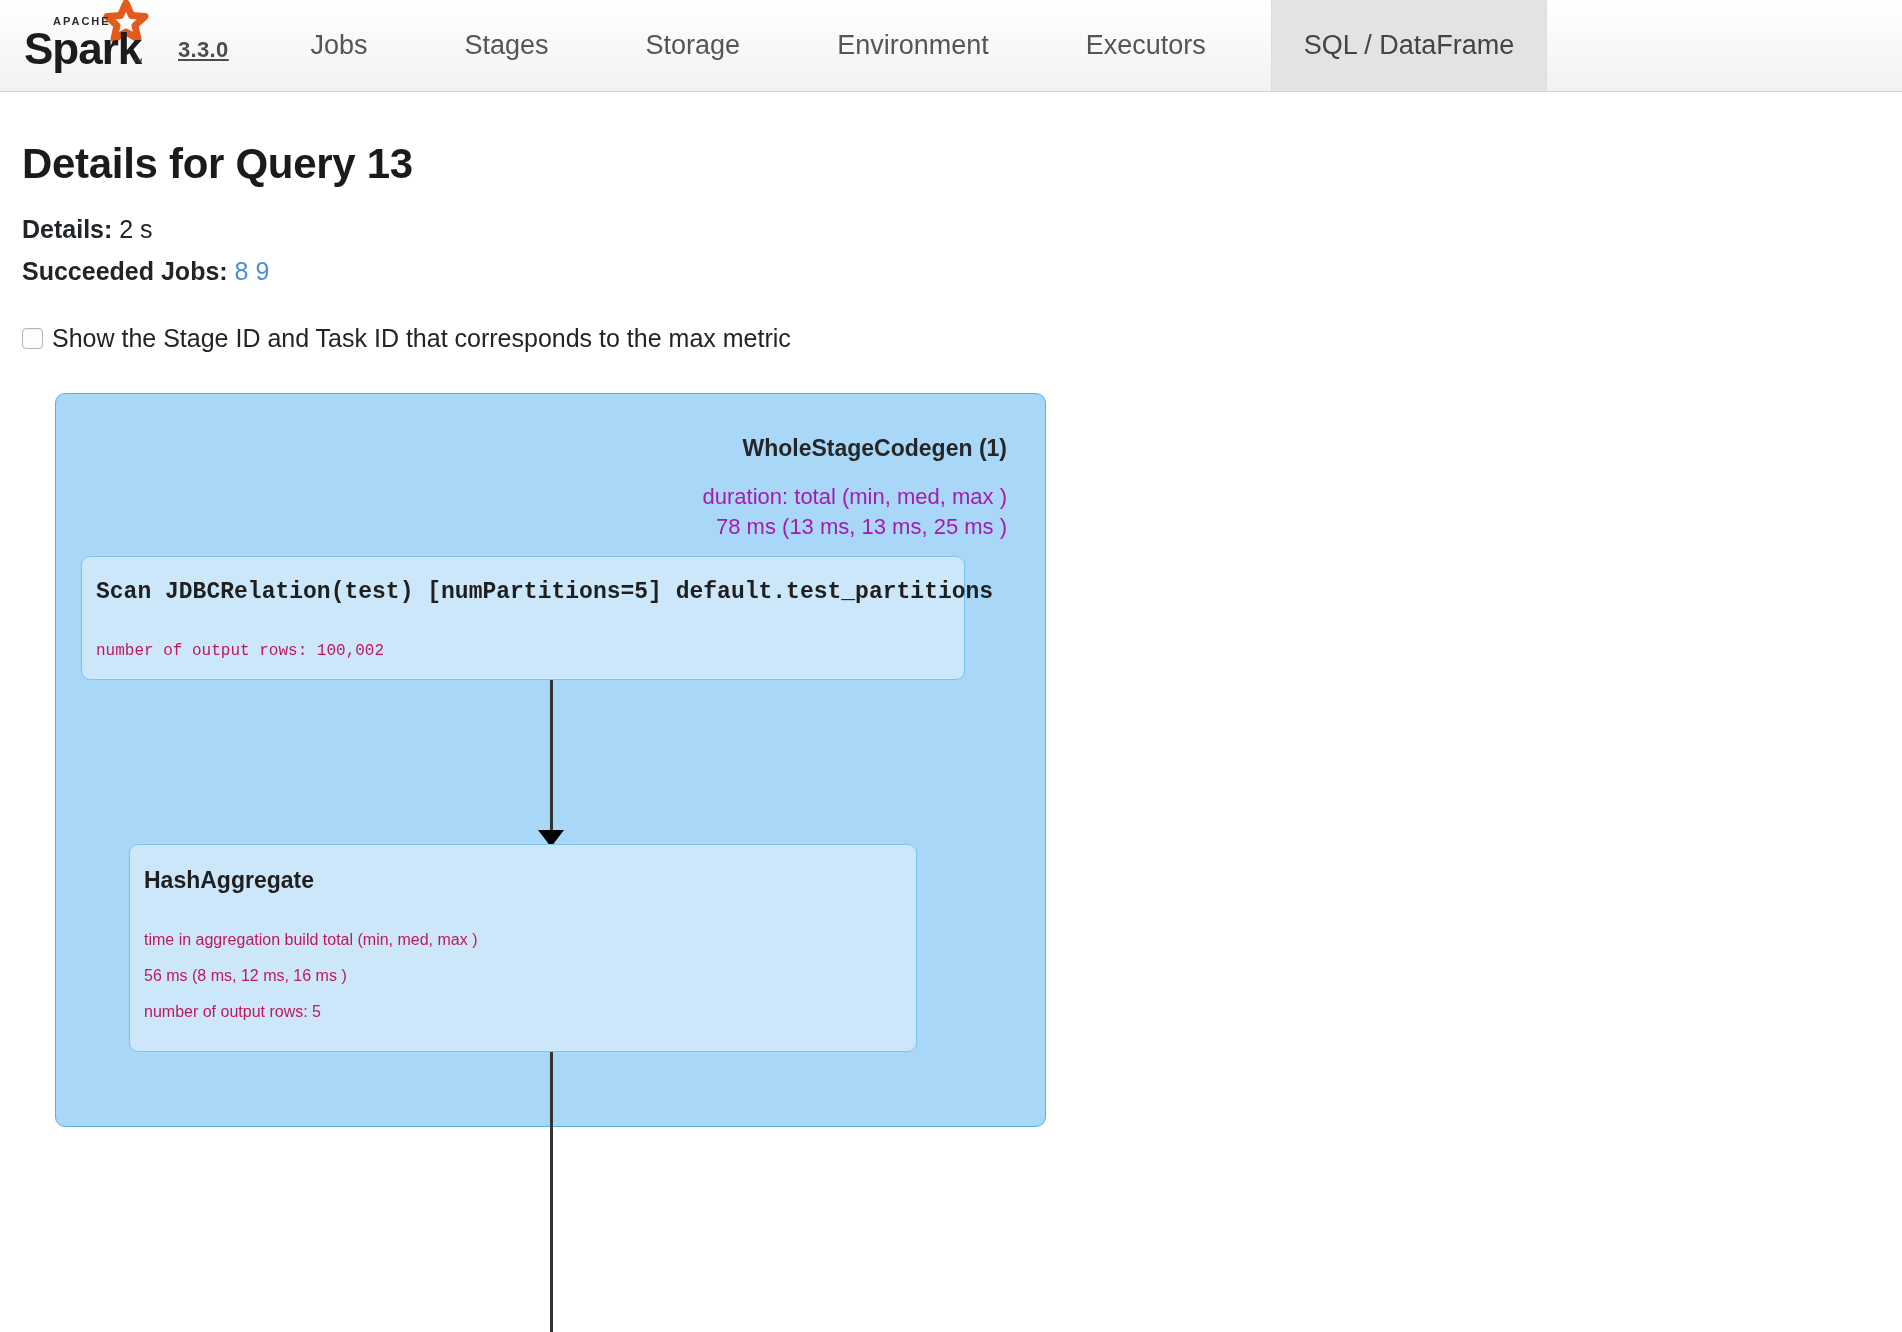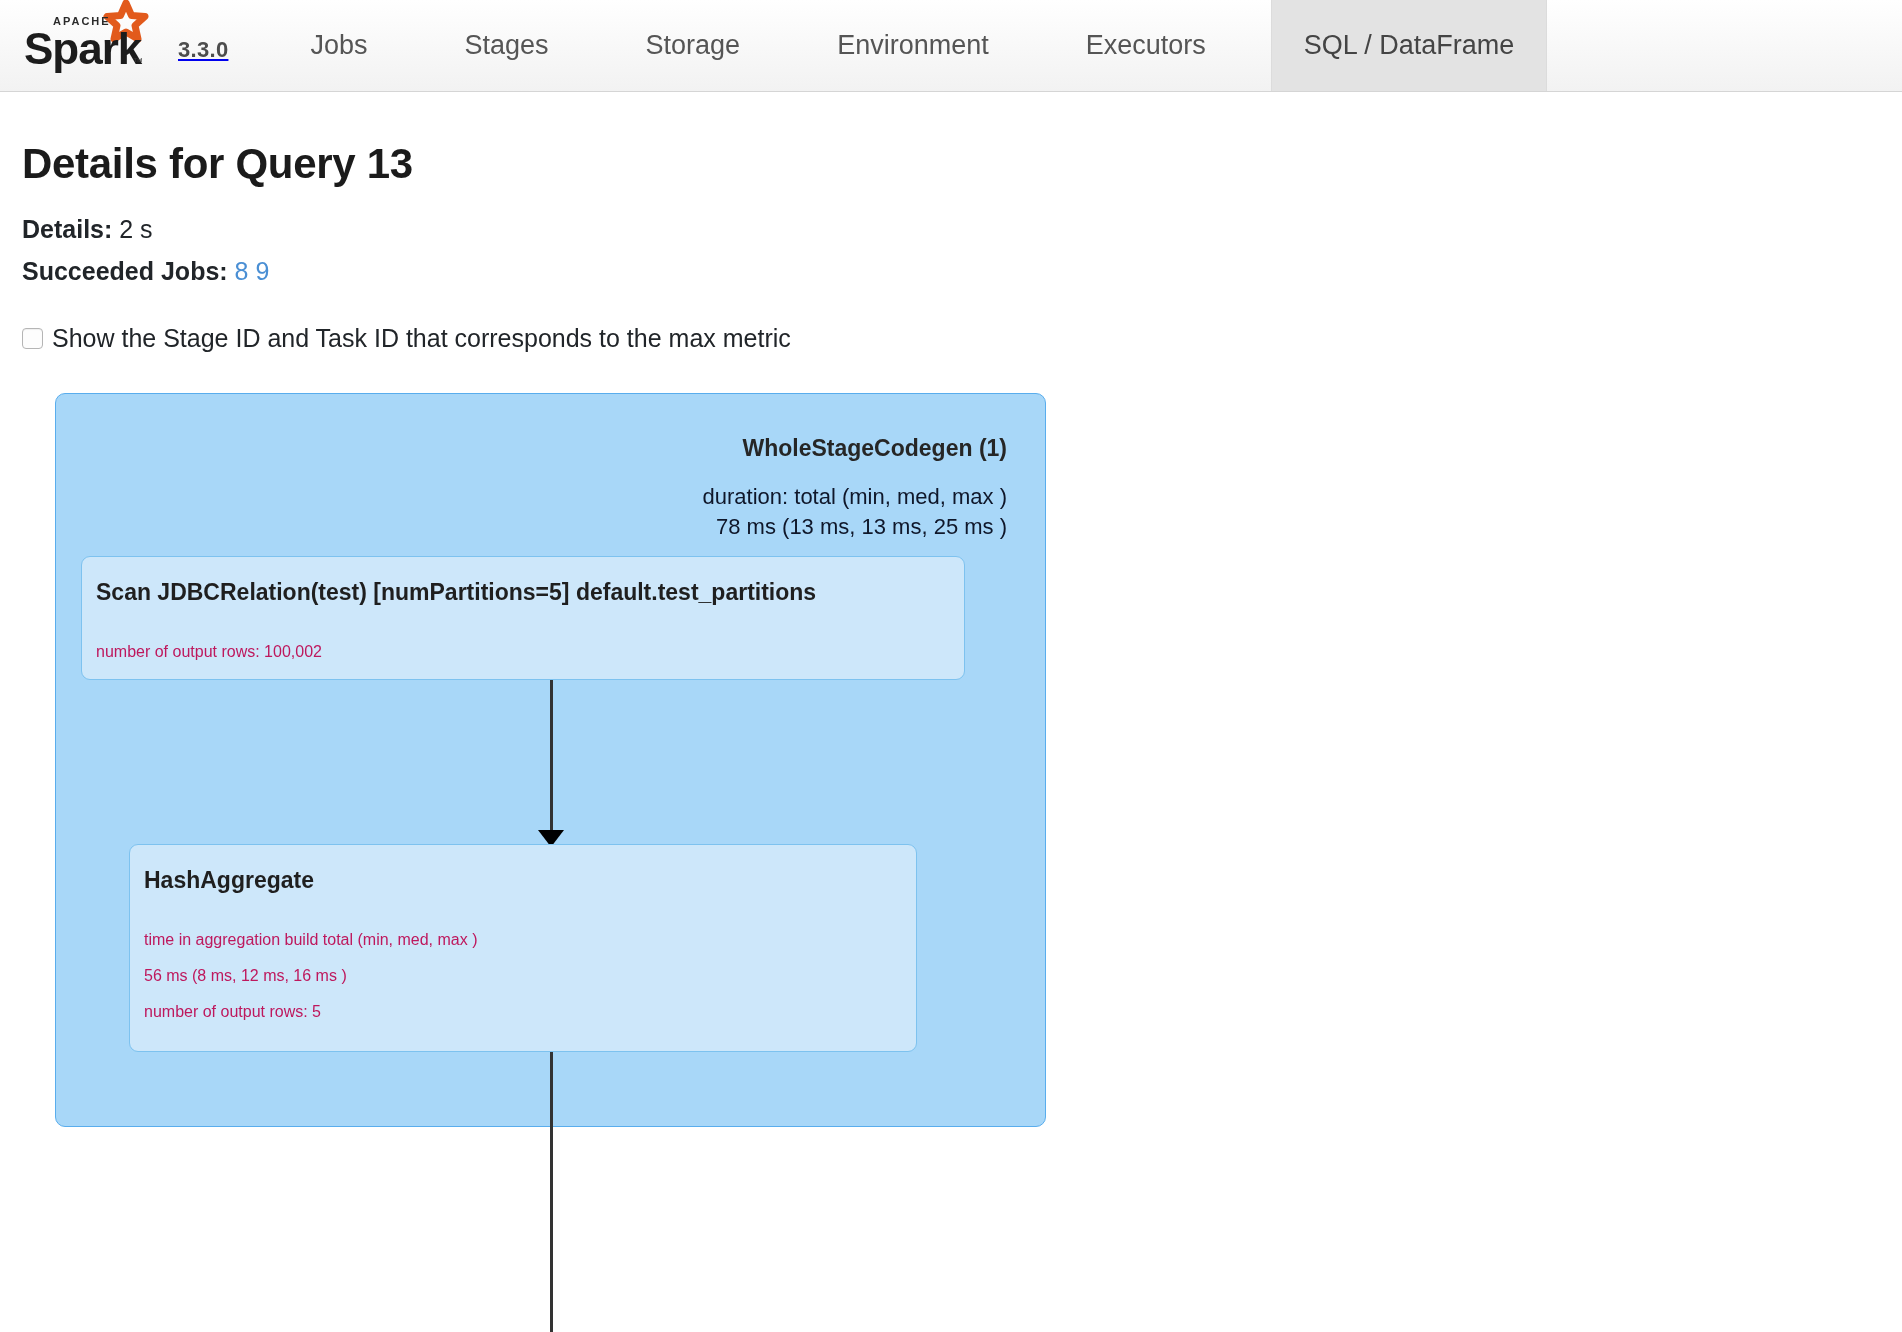--- a/index.html
+++ b/index.html
@@ -43,20 +43,21 @@
     position: relative;
     display: block;
   }
   .brand-version {
     font-size: 22px;
     font-weight: bold;
     color: #4d4d4d;
     margin-left: 10px;
     margin-bottom: 12px;
     letter-spacing: 0.3px;
+    text-decoration: underline;
   }
   .nav-tabs {
     display: flex;
     align-items: stretch;
     height: 92px;
     margin-left: 50px;
     gap: 33px;
   }
   .nav-tab {
     display: flex;
@@ -157,21 +158,21 @@
     color: #262626;
     white-space: nowrap;
     margin-left: 44px;
   }
   .cluster-metrics {
     position: absolute;
     top: 88px;
     right: 38px;
     font-size: 22px;
     line-height: 30px;
-    color: #0f172a;
+    color: #a21caf;
     text-align: right;
     white-space: pre-line;
   }
 
   .node {
     position: absolute;
     background: #cde7fa;
     border: 1px solid #7dc2ef;
     border-radius: 9px;
     box-sizing: border-box;
@@ -190,20 +191,21 @@
     color: #be185d;
     margin-top: 28px;
     white-space: pre-line;
   }
 
   .node-scan {
     left: 81px;
     top: 163px;
     width: 884px;
     height: 124px;
+    font-family: Liberation Mono, monospace;
   }
   .node-hashagg {
     left: 129px;
     top: 451px;
     width: 788px;
     height: 208px;
   }
 
   .edge {
     position: absolute;

